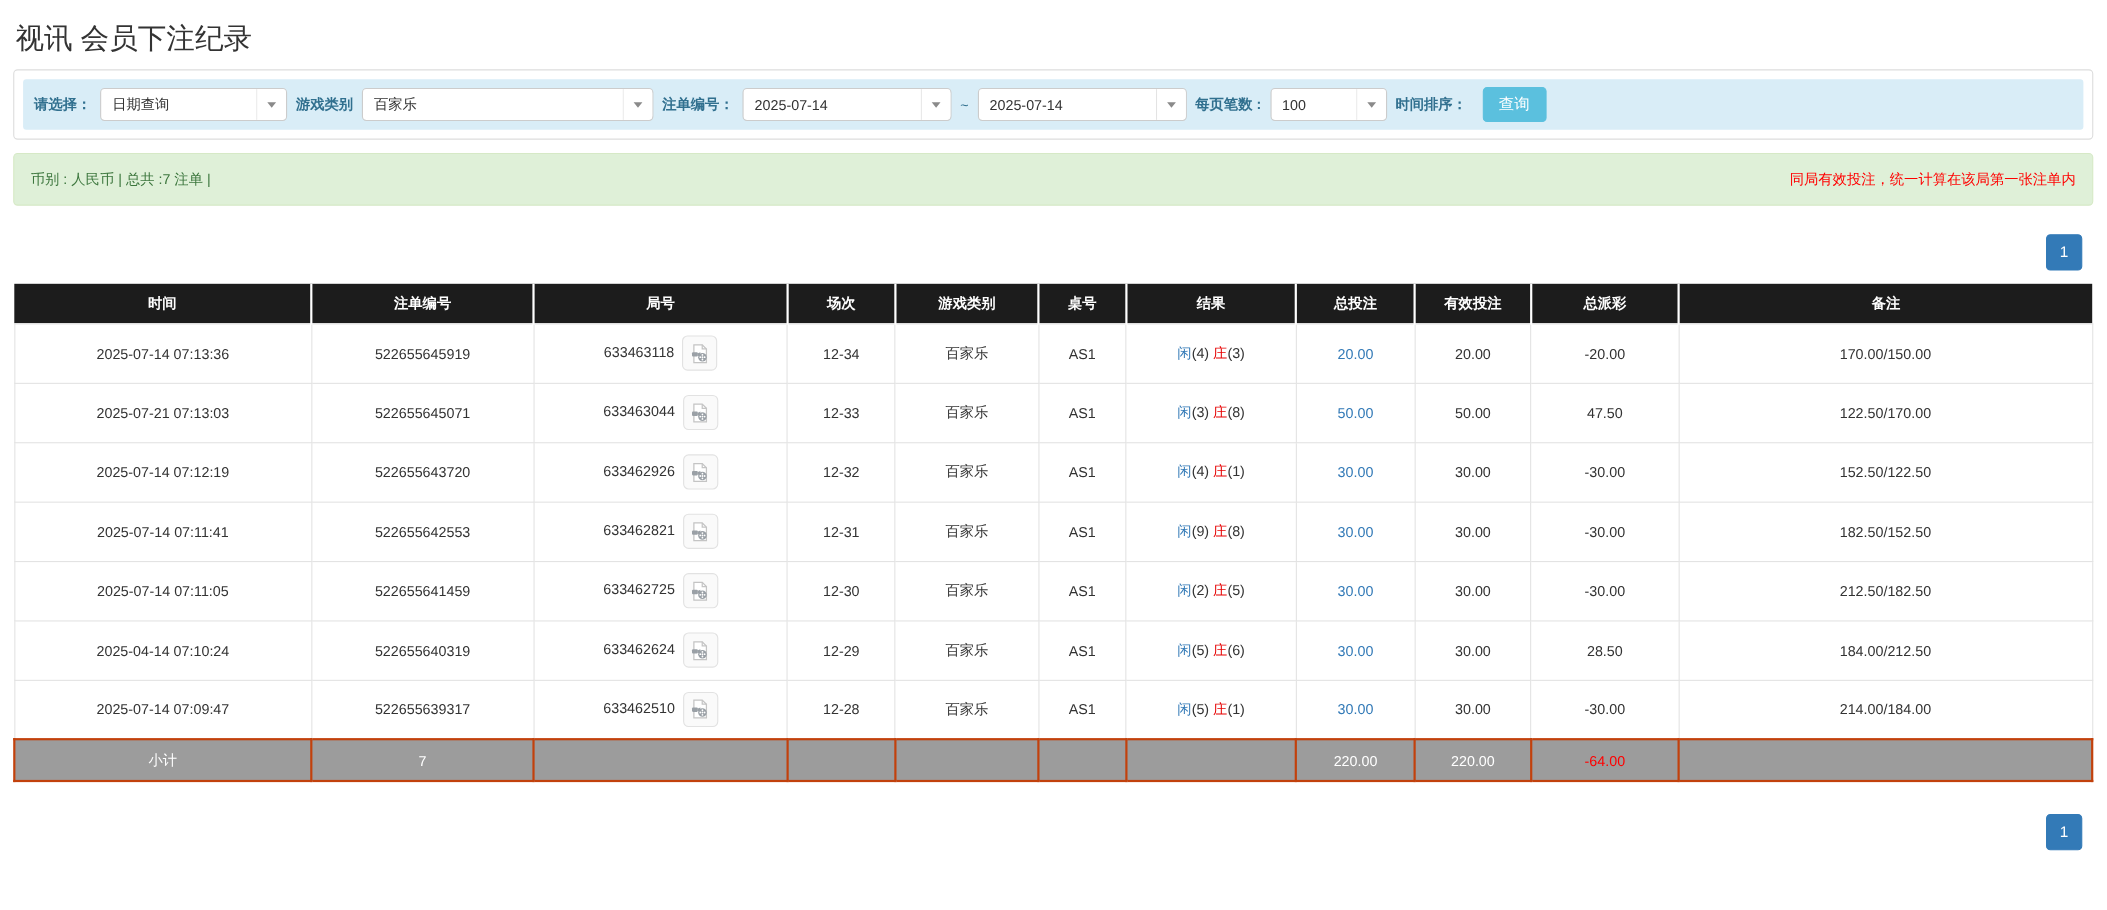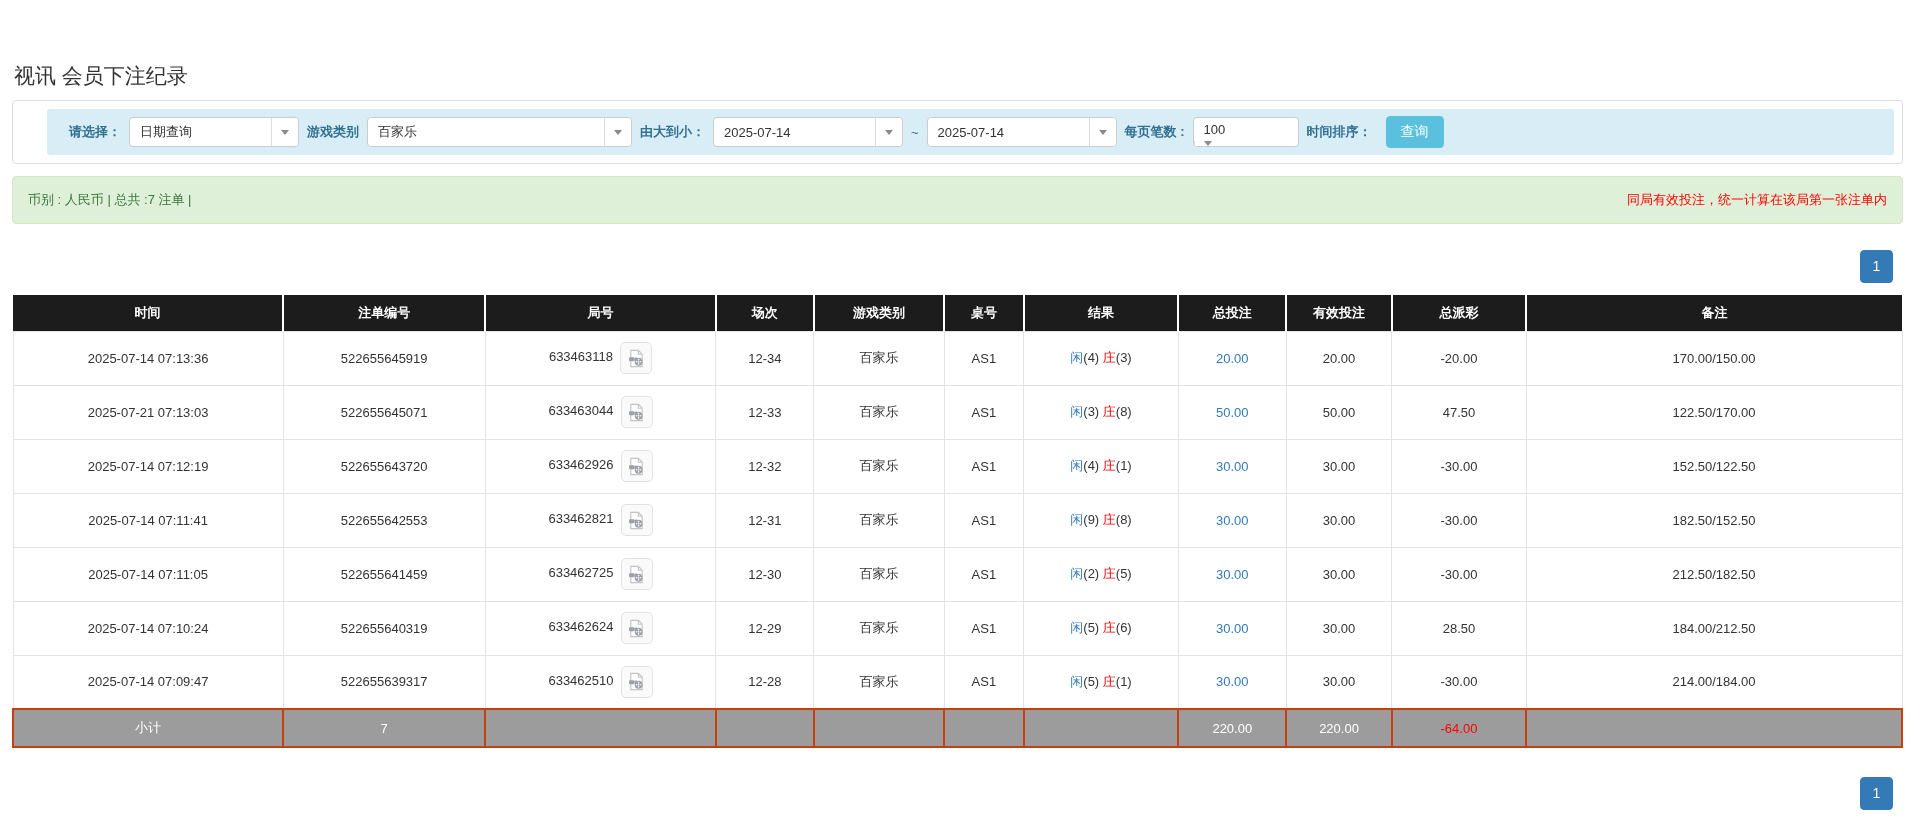--- a/index.html
+++ b/index.html
@@ -3,50 +3,48 @@
 <meta charset="utf-8">
 <style>
   * { box-sizing: border-box; margin: 0; padding: 0; }
   html,body { background:#fff; }
   body {
     width: 1915px; height: 827px; overflow: hidden;
     font-family: "Liberation Sans", "DejaVu Sans", sans-serif;
     font-size: 13px; color: #333;
   }
   .page-title {
-    font-size: 21px; font-weight: 400; color: #333;
+    font-size: 26px; font-weight: 400; color: #333;
     padding: 18px 14px 10px 14px;
-    margin-top: 44px;
   }
   
   .filter-panel {
     margin: 0 12px; border: 1px solid #ddd; border-radius: 4px;
     padding: 8px; background: #fff;
   }
   .filter-bar {
     background: var(--filter_bg); border-radius: 3px;
-    padding: 7px 22px; display: flex; align-items: center; gap: 8px;
+    padding: 7px 10px; display: flex; align-items: center; gap: 8px;
     min-height: 46px;
-    margin-left: 26px;
   }
   .f-label { color: var(--filter_label); font-weight: bold; white-space: nowrap; }
   .sel {
     display: inline-flex; align-items: stretch; background: #fff;
     border: 1px solid #ccc; border-radius: 4px; height: 30px; cursor: pointer;
   }
   .sel .val { display:flex; align-items:center; padding: 0 10px; color:#333; white-space:nowrap; flex:1; }
   .sel .arrow {
     width: 27px; display:flex; align-items:center; justify-content:center;
     border-left: 1px solid #ddd; border-radius: 0 4px 4px 0; background:#fff;
   }
   .tri { width:0; height:0; border-left:4px solid transparent; border-right:4px solid transparent; border-top:5px solid #8a8a8a; }
   .w-type { width: 170px; gap: 10px; }
   .w-game { width: 265px; }
   .w-date { width: 190px; }
-  .w-page { width: 106px; flex-direction: column; }
+  .w-page { width: 106px; }
   .w-sort { width: 215px; }
   .tilde { color:#31708f; }
   .search-btn {
     height: 32px; padding: 0 14px; border: 1px solid var(--search_btn);
     background: var(--search_btn); color: #fff; font-size: 14px;
     border-radius: 4px; cursor: pointer; margin-left: 6px;
     font-family: inherit;
   }
   
   .summary-bar {
@@ -109,21 +107,21 @@
           <span class="tri"></span>
         </span>
     </div>
     <span class="f-label">游戏类别</span>
     <div class="sel w-game">
       <span class="val">百家乐</span>
       <span class="arrow">
           <span class="tri"></span>
         </span>
     </div>
-    <span class="f-label">由大到小：</span>
+    <span class="f-label">注单编号：</span>
     <div class="sel w-date">
       <span class="val">2025-07-14</span>
       <span class="arrow">
           <span class="tri"></span>
         </span>
     </div>
     <span class="tilde">~</span>
     <div class="sel w-date">
       <span class="val">2025-07-14</span>
       <span class="arrow">
@@ -335,21 +333,21 @@
       <span class="p-blue">闲</span><span>(2)</span>
       <span class="p-red">庄</span><span>(5)</span>
     </td>
     <td><a class="blue-link">30.00</a></td>
     <td>30.00</td>
     <td class="neg">-30.00</td>
     <td>212.50/182.50</td>
   </tr>
 
   <tr>
-    <td>2025-07-14 07:10:24</td>
+    <td>2025-04-14 07:10:24</td>
     <td>522655640319</td>
     <td>
       <span>633462624</span><button class="video-btn">
             <svg width="19" height="19" viewBox="0 0 20 20">
         <path d="M4 1.5h8l4 4v13H4z" fill="#fff" stroke="#c4c4c4" stroke-width="1.2"></path>
         <path d="M12 1.5v4h4" fill="none" stroke="#c4c4c4" stroke-width="1.2"></path>
         <rect x="2.2" y="8.6" width="5.6" height="4.2" rx="1" fill="#9aa0a6"></rect>
         <path d="M7.8 9.6l2.4-1v4.4l-2.4-1z" fill="#9aa0a6"></path>
         <circle cx="12.2" cy="13.4" r="4.1" fill="#9aa0a6"></circle>
         <circle cx="12.2" cy="13.4" r="0.9" fill="#fff"></circle>

